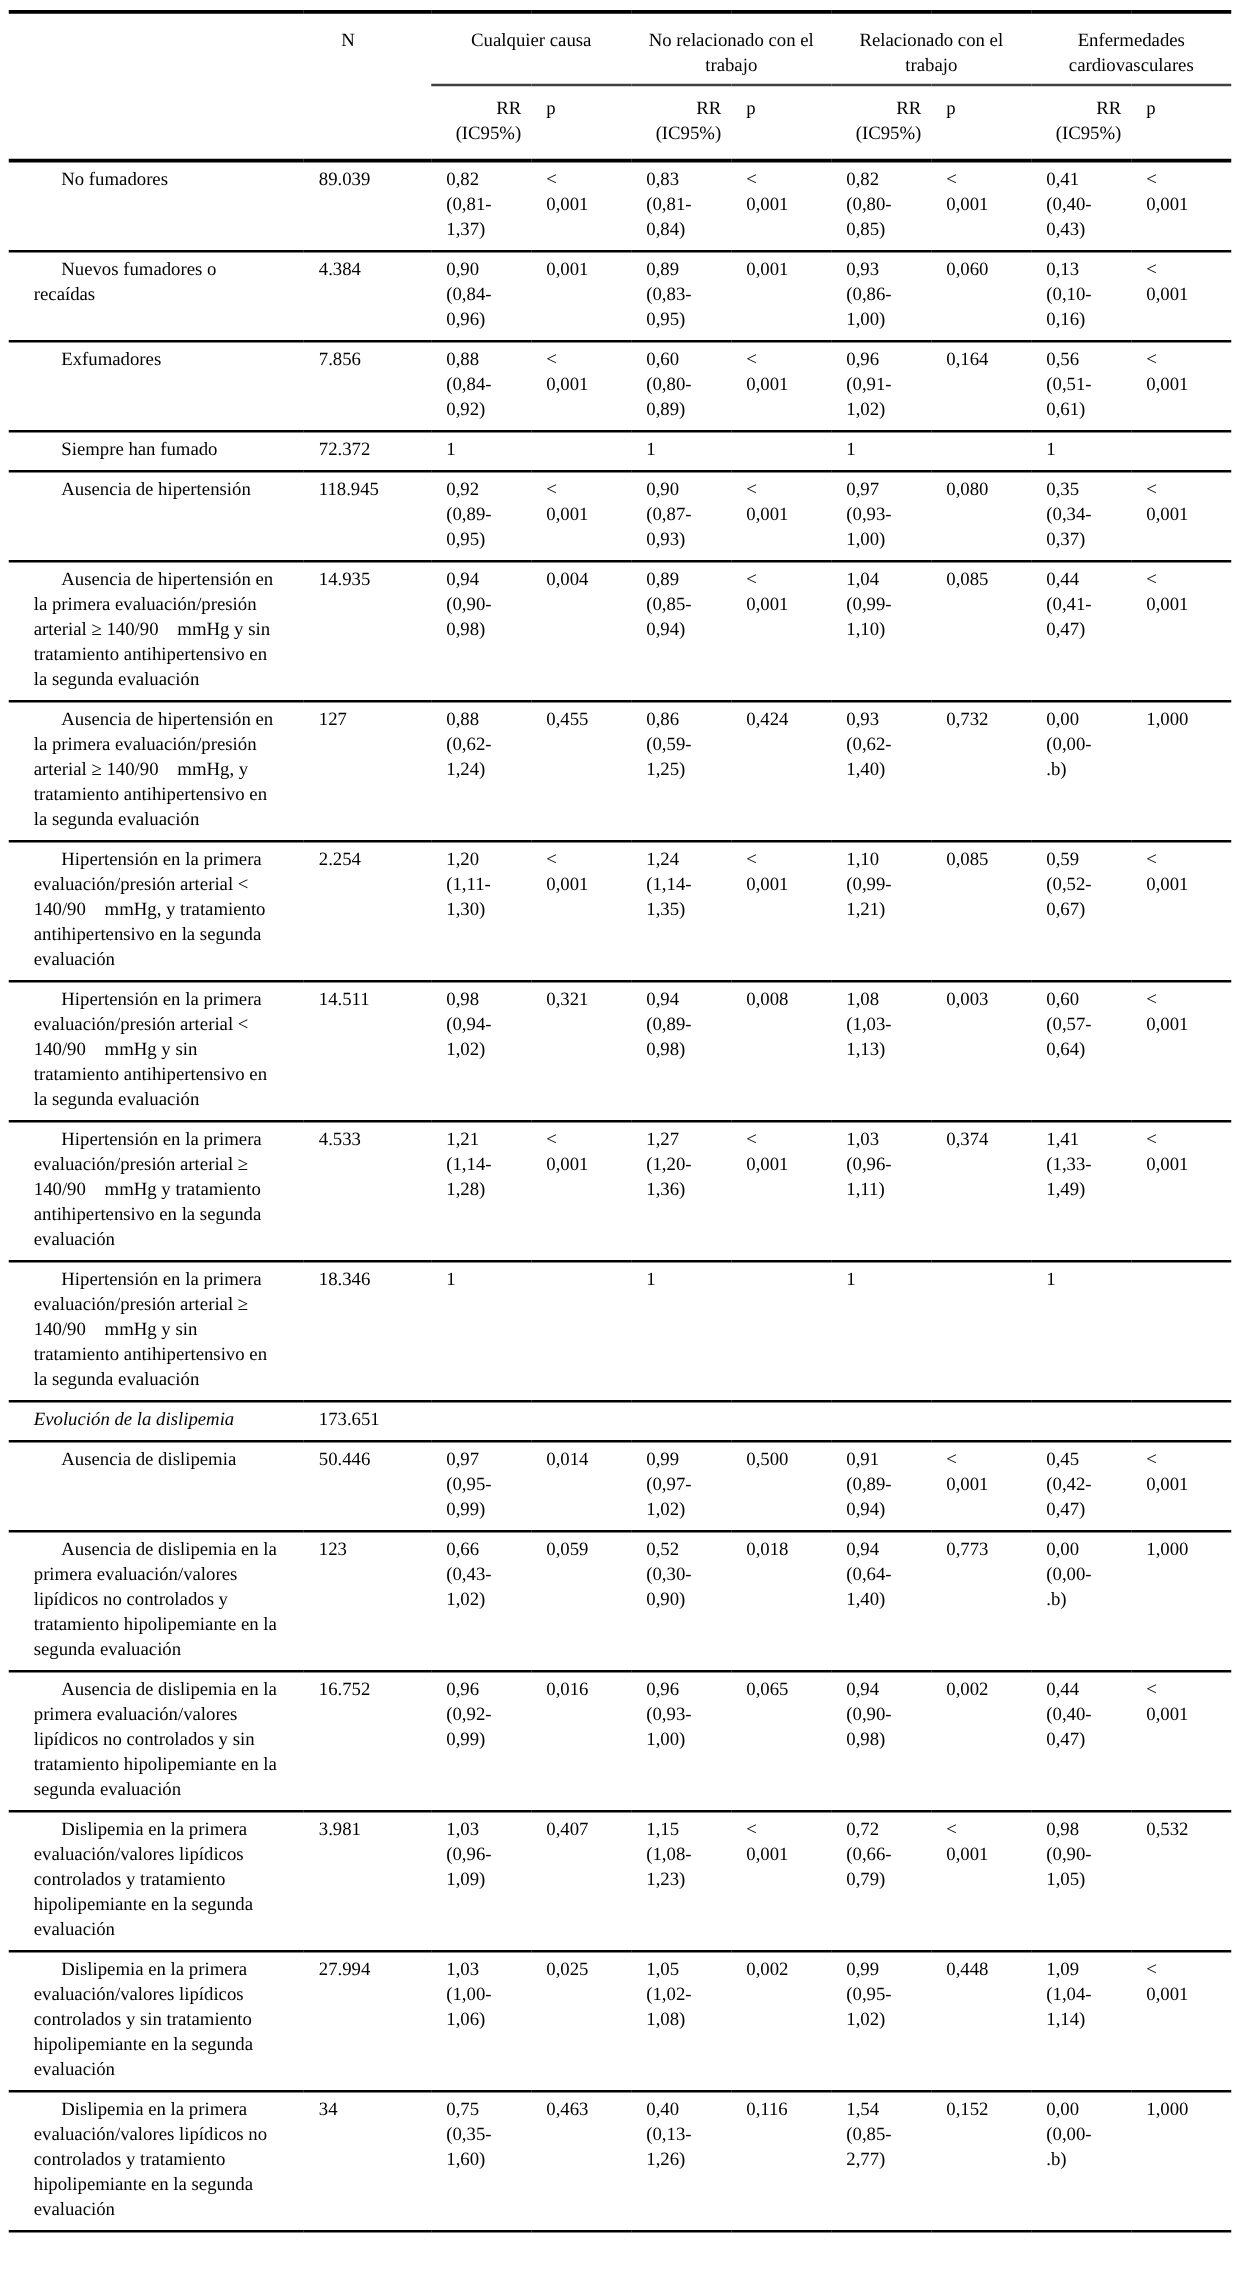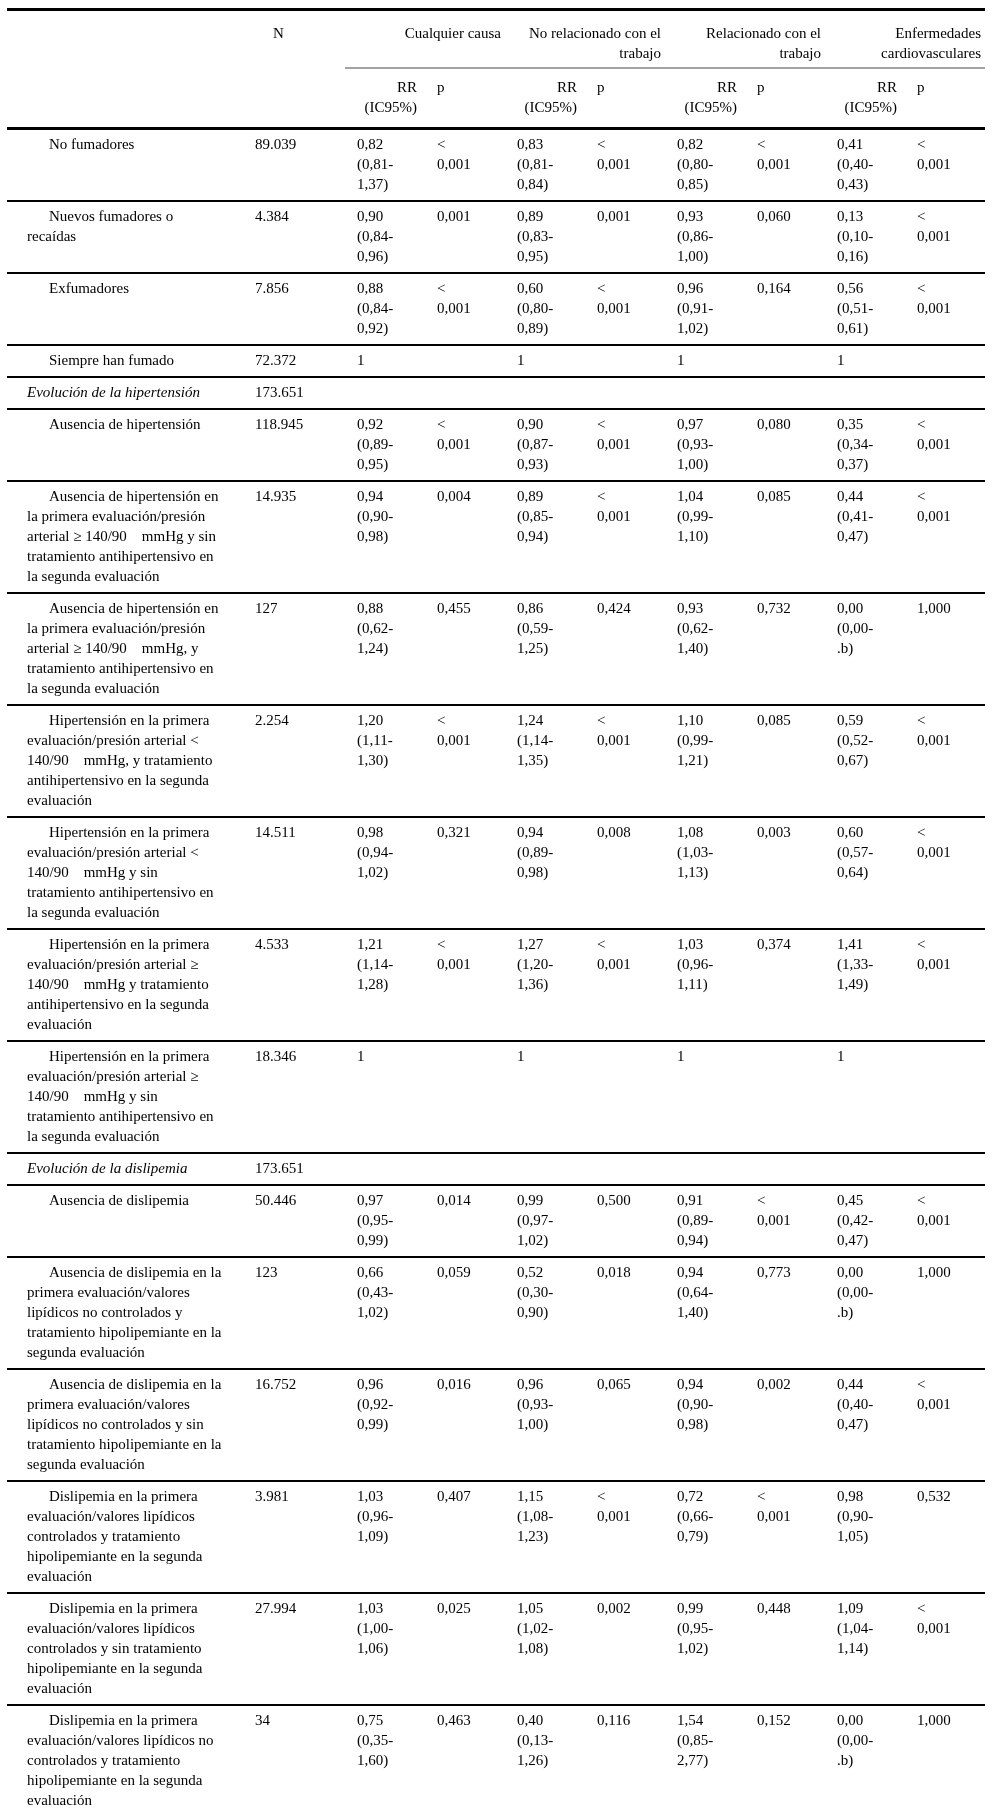--- a/index.html
+++ b/index.html
@@ -29,24 +29,24 @@
     overflow: hidden;
   }
 
   
   thead tr.group-row th {
     border-top: 3px solid #000;
     padding-top: 12px;
     padding-bottom: 4px;
   }
   thead tr.group-row th.group {
-    text-align: right;
+    text-align: center;
     padding-left: 4px;
     padding-right: 4px;
-    border-bottom: 2px solid #a3a3a3;
+    border-bottom: 2px solid #404040;
   }
   thead tr.group-row th.n-head { padding-left: 30px; }
   thead tr.sub-row th {
     border-bottom: 3px solid #000;
     padding-top: 8px;
     padding-bottom: 10px;
   }
 
   
   tbody td { border-bottom: 2px solid #000; }
@@ -143,32 +143,20 @@
           <td class="n-cell">72.372</td>
           <td><span class="wrap-rr">1</span></td>
           <td><span class="wrap-p"></span></td>
           <td><span class="wrap-rr">1</span></td>
           <td><span class="wrap-p"></span></td>
           <td><span class="wrap-rr">1</span></td>
           <td><span class="wrap-p"></span></td>
           <td><span class="wrap-rr">1</span></td>
           <td><span class="wrap-p"></span></td>
         </tr>
-        <tr class="section">
-          <td class="label-cell">Evolución de la hipertensión</td>
-          <td class="n-cell">173.651</td>
-          <td><span class="wrap-rr"></span></td>
-          <td><span class="wrap-p"></span></td>
-          <td><span class="wrap-rr"></span></td>
-          <td><span class="wrap-p"></span></td>
-          <td><span class="wrap-rr"></span></td>
-          <td><span class="wrap-p"></span></td>
-          <td><span class="wrap-rr"></span></td>
-          <td><span class="wrap-p"></span></td>
-        </tr>
         <tr class="data">
           <td class="label-cell">Ausencia de hipertensión</td>
           <td class="n-cell">118.945</td>
           <td><span class="wrap-rr">0,92 (0,89-​0,95)</span></td>
           <td><span class="wrap-p">&lt; 0,001</span></td>
           <td><span class="wrap-rr">0,90 (0,87-​0,93)</span></td>
           <td><span class="wrap-p">&lt; 0,001</span></td>
           <td><span class="wrap-rr">0,97 (0,93-​1,00)</span></td>
           <td><span class="wrap-p">0,080</span></td>
           <td><span class="wrap-rr">0,35 (0,34-​0,37)</span></td>

